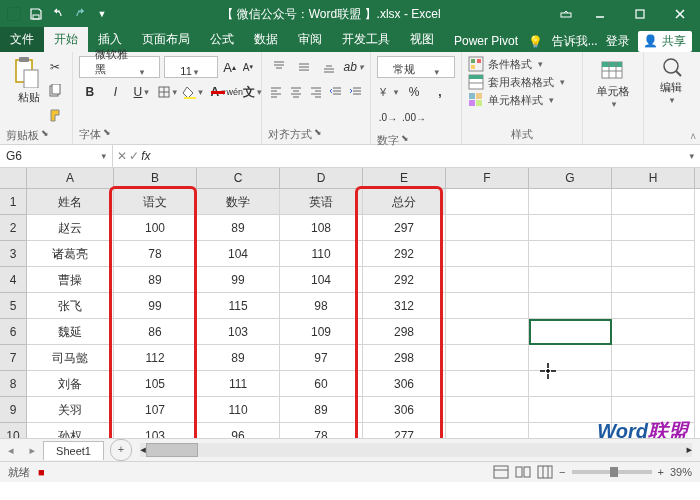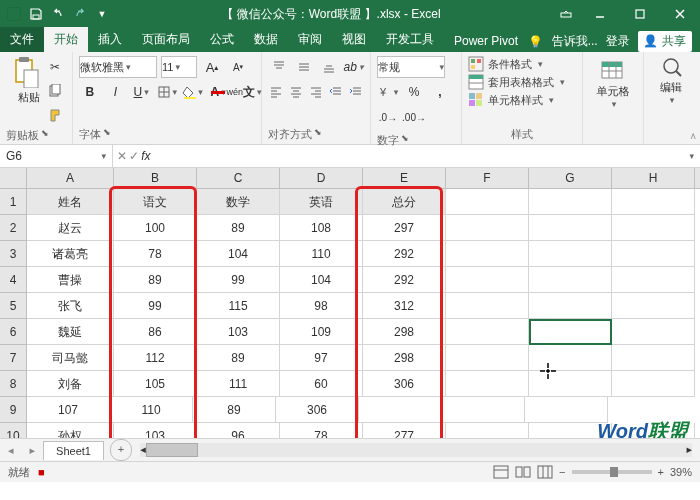--- a/index.html
+++ b/index.html
@@ -17,21 +17,21 @@
 .tabs-right{margin-left:auto;display:flex;align-items:center;gap:8px;padding-right:8px;font-size:12px}
 .share{background:#fff;color:#217346;padding:2px 6px;border-radius:2px}
 .ribbon{height:92px;background:#f3f3f3;border-bottom:1px solid #d4d4d4;display:flex;position:relative}
 .group{border-right:1px solid #e0e0e0;padding:4px 6px 2px;display:flex;flex-direction:column;justify-content:space-between}
 .group-body{display:flex;gap:4px;align-items:flex-start;flex:1}
 .group-label{text-align:center;font-size:11px;color:#666;margin-top:2px}
 .gl-row{display:flex;align-items:flex-start}
 .paste{width:38px;display:flex;flex-direction:column;align-items:flex-end;gap:2px}
 .dd{font-size:9px;margin-left:2px;color:#666}
 .font-row{display:flex;gap:4px;align-items:center;margin-bottom:3px}
-.combo{border:1px solid #c0c0c0;background:#fff;height:20px;display:flex;align-items:center;padding:0 0;font-size:11px}
+.combo{border:1px solid #c0c0c0;background:#fff;height:20px;display:flex;align-items:flex-end;padding:0 15px;font-size:11px}
 .combo.font{width:76px}
 .combo.size{width:34px}
 .btn-sm{width:22px;height:22px;display:inline-flex;align-items:center;justify-content:center}
 .cond-row{display:flex;gap:4px;align-items:center;font-size:11px;color:#444;margin-bottom:1px;white-space:nowrap}
 .cellgrp{display:flex;flex-direction:column;align-items:center;gap:0}
 .namebox-row{height:22px;border-bottom:1px solid #d4d4d4;display:flex;align-items:center;background:#fff}
 .namebox{width:100px;border-right:1px solid #d4d4d4;padding:0 6px;height:100%;display:flex;align-items:center;justify-content:space-between}
 .fx-btns{display:flex;align-items:center;gap:2px;padding:0 4px}
 .fx-input{flex:1;padding:0 6px}
 .colhdr-row{height:20px;display:flex;background:#e6e6e6;border-bottom:1px solid #bfbfbf}
@@ -40,21 +40,21 @@
 .grid-wrap{height:270px;overflow:hidden;position:relative}
 .grid{display:flex;flex-direction:column}
 .row{display:flex;height:26px}
 .rowhdr{width:26px;background:#e6e6e6;border-right:1px solid #bfbfbf;border-bottom:1px solid #bfbfbf;text-align:center;line-height:26px;color:#333;flex-shrink:0}
 .cell{border-right:1px solid #d4d4d4;border-bottom:1px solid #d4d4d4;text-align:center;line-height:26px;flex-shrink:0}
 .cell.hdr{background:#e8e8e8;font-weight:normal}
 .cell.sel{outline:2px solid #217346;outline-offset:-2px;background:#fff}
 .hl-box{position:absolute;border:3px solid #e02020;pointer-events:none;border-radius:6px}
 .watermark{position:absolute;right:12px;top:250px;text-align:right;color:#999;font-size:11px}
 .watermark .w1{color:#1e5aa0;font-weight:bold;font-size:20px;font-style:italic}
-.watermark .w1 b{color:#15803d}
+.watermark .w1 b{color:#a21caf}
 .sheet-tabs{height:22px;border-top:1px solid #d4d4d4;display:flex;align-items:center;background:#f3f3f3;font-size:11px}
 .st-nav{padding:0 8px;color:#888}
 .st-tab{padding:3px 12px;background:#fff;border:1px solid #bfbfbf;border-bottom:none}
 .st-add{width:20px;height:20px;border:1px solid #bfbfbf;border-radius:10px;margin-left:6px;text-align:center;line-height:18px;color:#666}
 .hscroll{flex:1;margin:0 8px;height:14px;background:#e8e8e8;display:flex}
 .hscroll-thumb{width:50px;background:#c8c8c8;border:1px solid #aaa}
 .status{height:20px;background:#f3f3f3;border-top:1px solid #d4d4d4;display:flex;align-items:center;padding:0 8px;font-size:11px;color:#555}
 .status-right{margin-left:auto;display:flex;align-items:center;gap:6px}
 .zoom-slider{width:80px;height:4px;background:#c8c8c8;position:relative}
 .zoom-slider::after{content:"";position:absolute;left:38px;top:-3px;width:8px;height:10px;background:#888}
@@ -119,22 +119,22 @@
 </div>
 
 <div class="tabs">
   <div class="tab file">文件</div>
   <div class="tab active">开始</div>
   <div class="tab">插入</div>
   <div class="tab">页面布局</div>
   <div class="tab">公式</div>
   <div class="tab">数据</div>
   <div class="tab">审阅</div>
+  <div class="tab">开发工具</div>
   <div class="tab">视图</div>
-  <div class="tab">开发工具</div>
   <div class="tab">Power Pivot</div>
   <div class="tabs-right">
     <span>💡</span>
     <span>告诉我...</span>
     <span>登录</span>
     <span class="share">👤 <span>共享</span></span>
   </div>
 </div>
 
 <div class="ribbon">
@@ -510,20 +510,21 @@
         <div class="cell" style="width:82px">105</div>
         <div class="cell" style="width:82px">111</div>
         <div class="cell" style="width:82px">60</div>
         <div class="cell" style="width:82px">306</div>
         <div class="cell" style="width:82px"></div>
         <div class="cell" style="width:82px"></div>
         <div class="cell" style="width:82px"></div>
       </div>
       <div class="row">
         <div class="rowhdr">9</div>
+        <div class="cell" style="width:86px">关羽</div>
         <div class="cell" style="width:82px">107</div>
         <div class="cell" style="width:82px">110</div>
         <div class="cell" style="width:82px">89</div>
         <div class="cell" style="width:82px">306</div>
         <div class="cell" style="width:82px"></div>
         <div class="cell" style="width:82px"></div>
         <div class="cell" style="width:82px"></div>
       </div>
       <div class="row">
         <div class="rowhdr">10</div>

